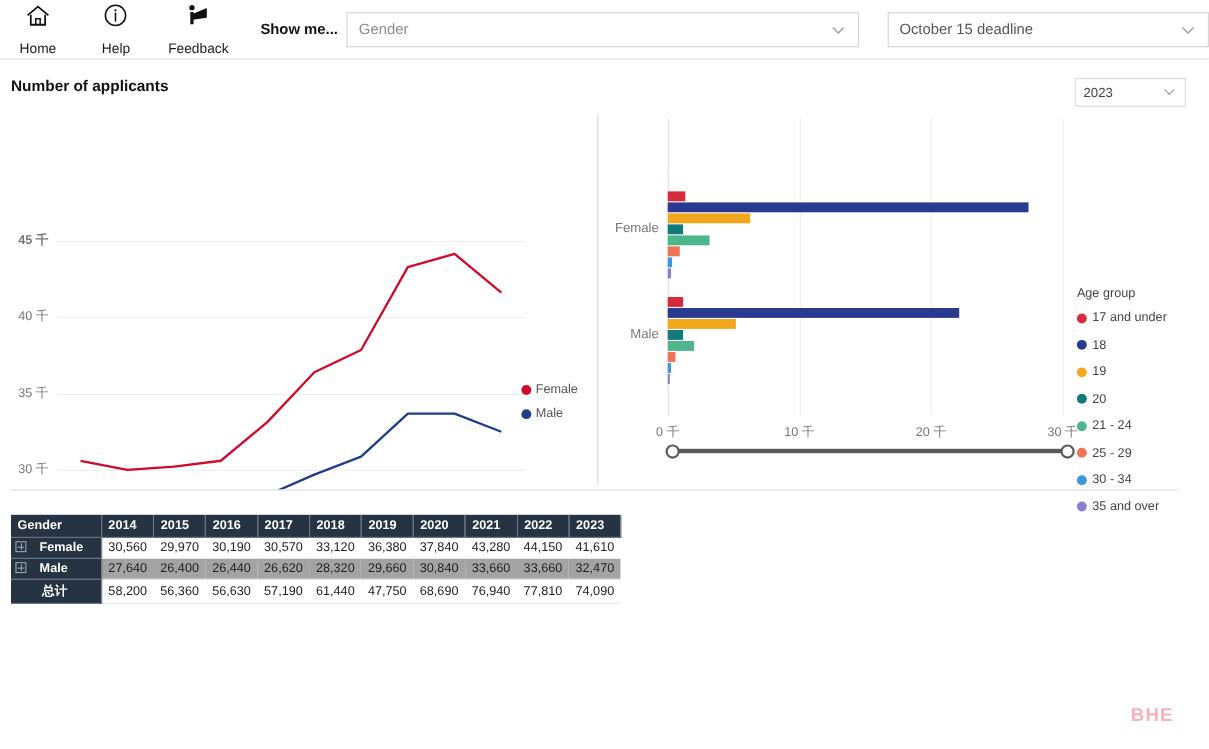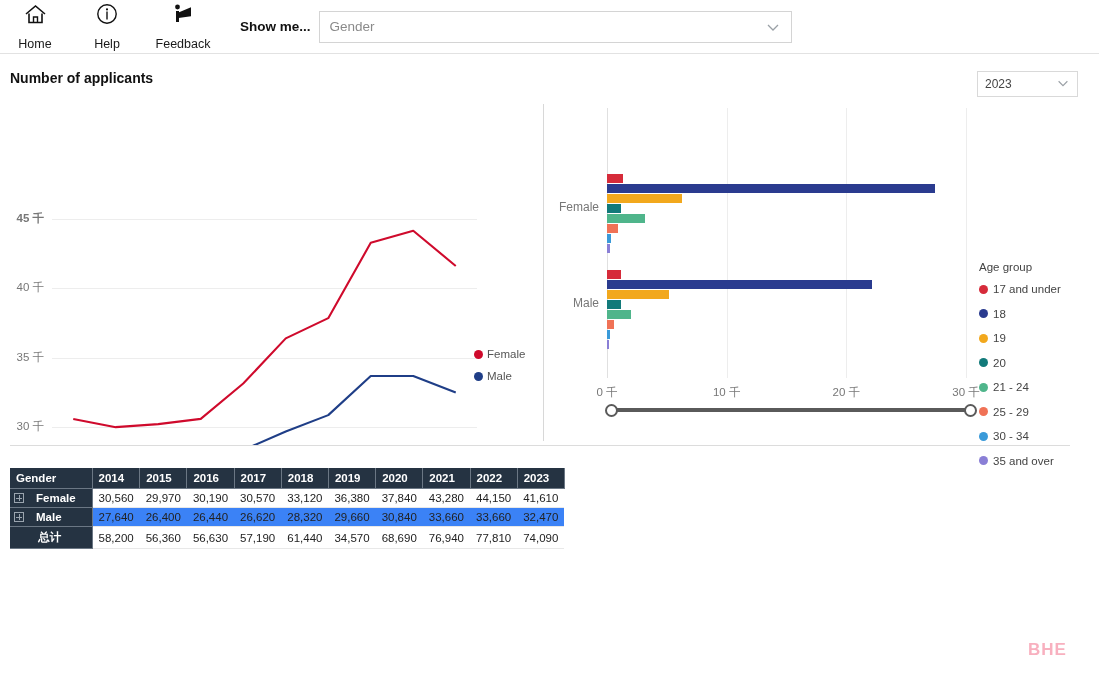--- a/index.html
+++ b/index.html
@@ -109,21 +109,21 @@
     background: #253342; color: #fff; font-weight: bold;
     padding: 3px 6px 3px 4px; text-align: left;
     border-right: 1px solid #6b7784; border-bottom: 1px solid #6b7784;
     white-space: nowrap;
   }
   th.rowhdr.total { text-align: center; font-family: Liberation Serif, serif; }
   td.cell {
     padding: 3px 6px; text-align: right; color: #222; background: #fff;
     border-bottom: 1px solid #e8e8e8;
   }
-  tr.alt td.cell { background: #3b82f6; }
+  tr.alt td.cell { background: #a3a3a3; }
   .expander {
     display: inline-block; width: 10px; height: 10px;
     border: 1px solid #9aa4ae; margin-right: 12px;
     position: relative; vertical-align: middle; top: -1px;
   }
   .expander:before, .expander:after {
     content: ""; position: absolute; background: #9aa4ae;
   }
   .expander:before { left: 1px; top: 4px; width: 6px; height: 1px; }
   .expander:after { left: 4px; top: 1px; width: 1px; height: 6px; }
@@ -177,20 +177,28 @@
 
   <div class="combo" id="gender-combo">
     <span class="cv">Gender</span>
     <span class="chev">
       <svg width="16" height="16" viewBox="0 0 16 16">
           <path d="M3 6 L8 11 L13 6" fill="none" stroke="#9aa0a6" stroke-width="1.3"></path>
         </svg>
     </span>
   </div>
 
+  <div class="combo" id="deadline-combo">
+    <span class="cv">October 15 deadline</span>
+    <span class="chev">
+      <svg width="16" height="16" viewBox="0 0 16 16">
+          <path d="M3 6 L8 11 L13 6" fill="none" stroke="#9aa0a6" stroke-width="1.3"></path>
+        </svg>
+    </span>
+  </div>
 </div>
 
 <div id="title-row">
   <div id="page-title">Number of applicants</div>
 </div>
 <div id="year-combo">
   <span class="cv">2023</span>
   <span class="chev">
     <svg width="14" height="14" viewBox="0 0 16 16">
         <path d="M3 6 L8 11 L13 6" fill="none" stroke="#9aa0a6" stroke-width="1.3"></path>
@@ -352,21 +360,21 @@
           <td class="cell">33,660</td>
           <td class="cell">32,470</td>
         </tr>
         <tr>
           <th class="rowhdr total"><span>总计</span></th>
           <td class="cell">58,200</td>
           <td class="cell">56,360</td>
           <td class="cell">56,630</td>
           <td class="cell">57,190</td>
           <td class="cell">61,440</td>
-          <td class="cell">34,570</td>
+          <td class="cell">47,750</td>
           <td class="cell">68,690</td>
           <td class="cell">76,940</td>
           <td class="cell">77,810</td>
           <td class="cell">74,090</td>
         </tr>
       </tbody>
   </table>
 </div>
 
 <div id="watermark">BHE</div>

